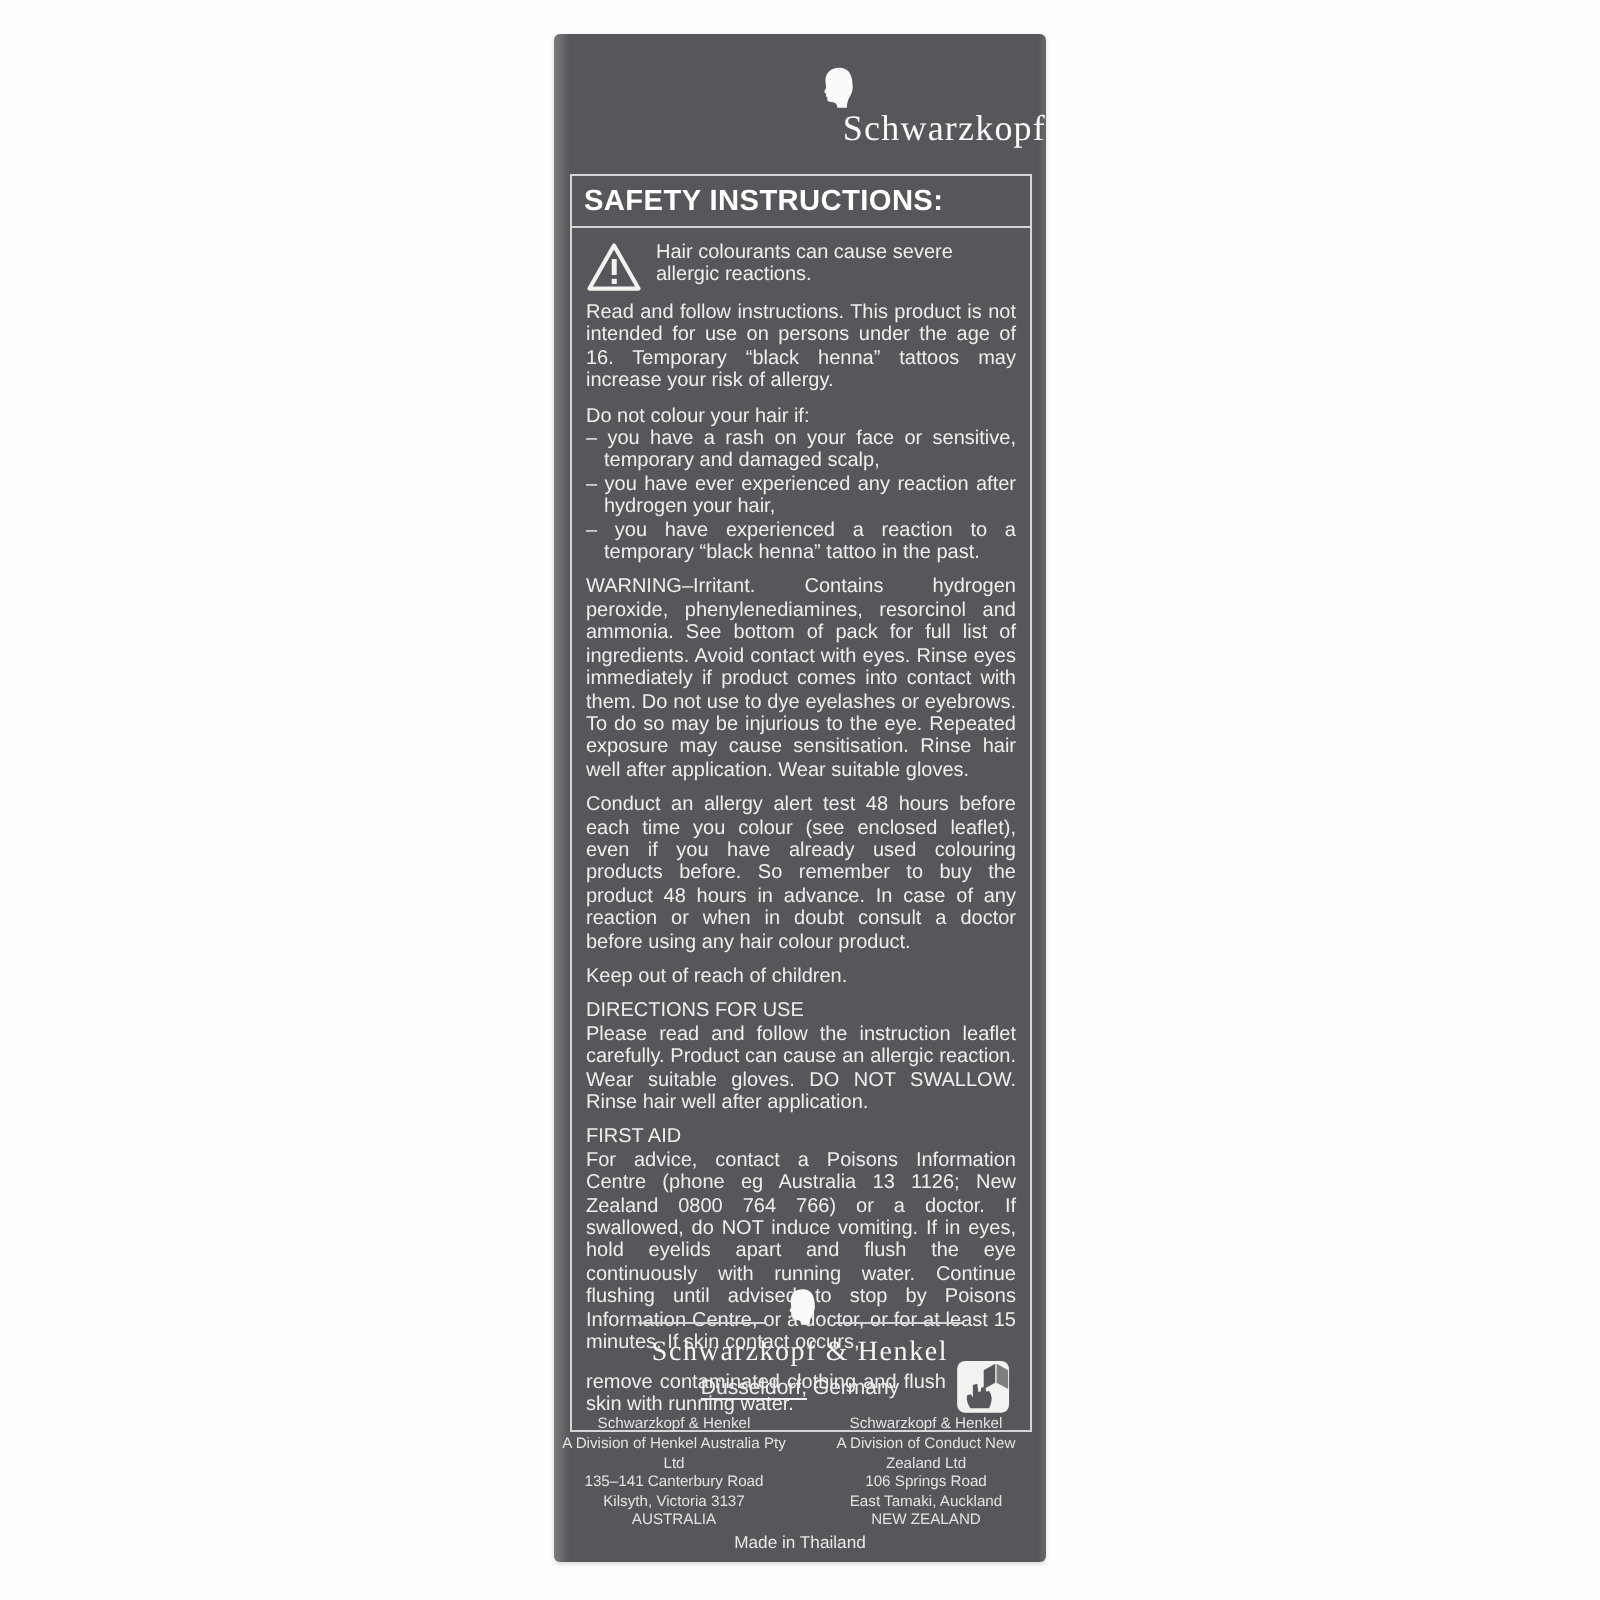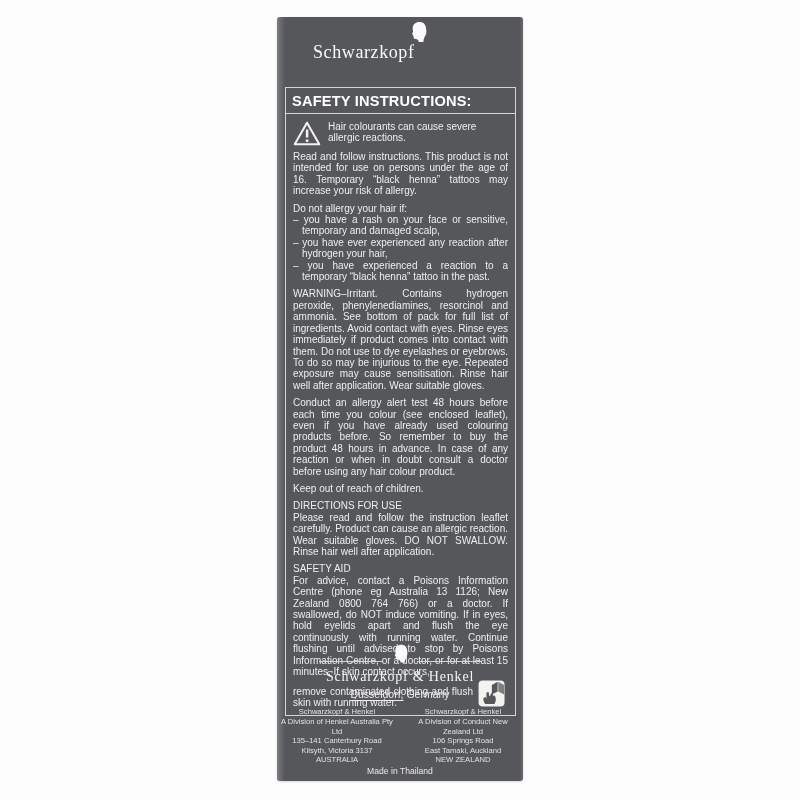--- a/index.html
+++ b/index.html
@@ -7,21 +7,21 @@
         font-family:"Liberation Sans", sans-serif;}
   .panel{position:absolute;left:277px;top:17px;width:246px;height:764px;
          background:#55575a;border-radius:3px;color:#f2f2f0;
          box-shadow:0 1px 2px rgba(0,0,0,0.15);}
   .edge-left{position:absolute;left:0;top:0;bottom:0;width:8px;border-radius:3px 0 0 3px;
          background:linear-gradient(to right, rgba(255,255,255,0.22), rgba(255,255,255,0));}
   .edge-right{position:absolute;right:0;top:0;bottom:0;width:4px;border-radius:0 3px 3px 0;
          background:linear-gradient(to left, rgba(255,255,255,0.10), rgba(255,255,255,0));}
 
   
-  .brand-top{position:absolute;top:4px;left:0;right:0;text-align:left;padding-left:36px;}
+  .brand-top{position:absolute;top:16px;left:0;right:0;text-align:right;padding-left:36px;}
   .brand-top svg{display:block;margin:0 auto -3px auto;}
   .brand-word{font-family:"Liberation Serif", serif;font-size:18px;letter-spacing:0.6px;color:#fafafa;}
 
   
   .sbox{position:absolute;left:8px;top:70px;width:229px;
         border:1px solid rgba(235,235,235,0.85);}
   .sbox-header{border-bottom:1px solid rgba(235,235,235,0.85);
         padding:5px 6px 4px 6px;font-weight:bold;font-size:14.6px;letter-spacing:0.2px;color:#ffffff;}
   .sbox-body{padding:6px 7px 7px 7px;font-size:10px;line-height:11.4px;color:#eeeeec;}
   .sbox-body p{margin:0 0 6px 0;text-align:justify;}
@@ -71,39 +71,39 @@
             <path d="M12 1.5 L22.8 20.5 L1.2 20.5 Z" fill="none" stroke="#f2f2f0" stroke-width="1.8" stroke-linejoin="round"></path>
             <rect x="11" y="7.5" width="2.2" height="7" fill="#f2f2f0"></rect>
             <rect x="11" y="16.2" width="2.2" height="2.3" fill="#f2f2f0"></rect>
           </svg>
           <div class="warntext">Hair colourants can cause severe allergic reactions.</div>
         </div>
 
         <p>Read and follow instructions. This product is not intended for use on persons under the age of 16. Temporary “black henna” tattoos may increase your risk of allergy.</p>
 
         <div class="group">
-          <div class="heading-line">Do not allergy your hair if:</div>
+          <div class="heading-line">Do not colour your hair if:</div>
           <div class="hang">– you have a rash on your face or sensitive, temporary and damaged scalp,</div>
           <div class="hang">– you have ever experienced any reaction after hydrogen your hair,</div>
           <div class="hang">– you have experienced a reaction to a temporary “black henna” tattoo in the past.</div>
         </div>
 
         <p>WARNING–Irritant. Contains hydrogen peroxide, phenylenediamines, resorcinol and ammonia. See bottom of pack for full list of ingredients. Avoid contact with eyes. Rinse eyes immediately if product comes into contact with them. Do not use to dye eyelashes or eyebrows. To do so may be injurious to the eye. Repeated exposure may cause sensitisation. Rinse hair well after application. Wear suitable gloves.</p>
 
         <p>Conduct an allergy alert test 48 hours before each time you colour (see enclosed leaflet), even if you have already used colouring products before. So remember to buy the product 48 hours in advance. In case of any reaction or when in doubt consult a doctor before using any hair colour product.</p>
 
         <p>Keep out of reach of children.</p>
 
         <div class="group">
           <div class="heading-line">DIRECTIONS FOR USE</div>
           <p>Please read and follow the instruction leaflet carefully. Product can cause an allergic reaction. Wear suitable gloves. DO NOT SWALLOW. Rinse hair well after application.</p>
         </div>
 
         <div class="group" style="margin-bottom:0;">
-          <div class="heading-line">SAFETY AID</div>
+          <div class="heading-line">FIRST AID</div>
           <p>For advice, contact a Poisons Information Centre (phone eg Australia 13 1126; New Zealand 0800 764 766) or a doctor. If swallowed, do NOT induce vomiting. If in eyes, hold eyelids apart and flush the eye continuously with running water. Continue flushing until advised to stop by Poisons Information Centre, or a doctor, or for at least 15 minutes. If skin contact occurs,</p>
           <div class="farow">
             <p>remove contaminated clothing and flush skin with running water.</p>
             <svg width="30" height="30" viewBox="0 0 26 26">
               <rect x="0.5" y="3" width="22.5" height="22.5" rx="3.5" fill="#f2f2f0"></rect>
               <path d="M12 7 L17 4.2 L17 12.5 L12 15.2 Z" fill="#55575a"></path>
               <path d="M17.6 4.2 L22.6 7 L22.6 15.2 L17.6 12.5 Z" fill="#55575a" opacity="0.75"></path>
               <path d="M6.2 23.5 c-1.2-1.8-1.8-3.8-1.4-5.6 l1.7-0.5 0.8 1.4 0-5.4 1.9-0.5 0.5 3.6 1-0.3 0.3-1.8 1.7 0 0.4 1.8 1.3-0.2 0.7 1.4 c0.7 1.9 0.3 4-0.8 6.1 Z" fill="#55575a"></path>
             </svg>
           </div>

